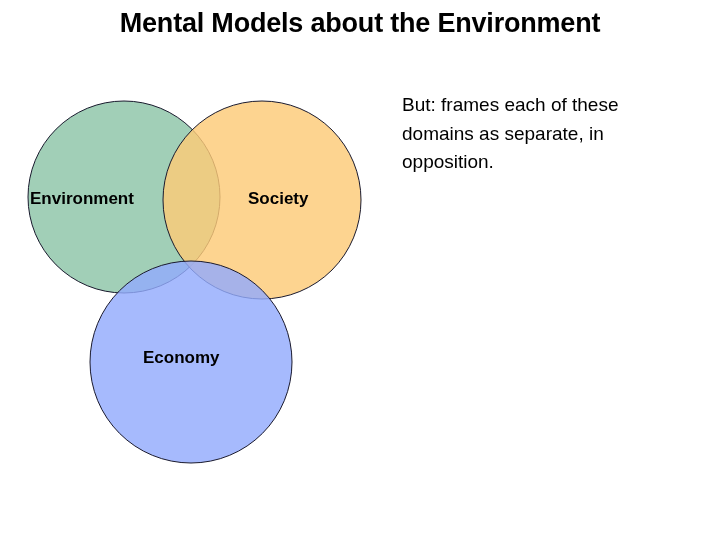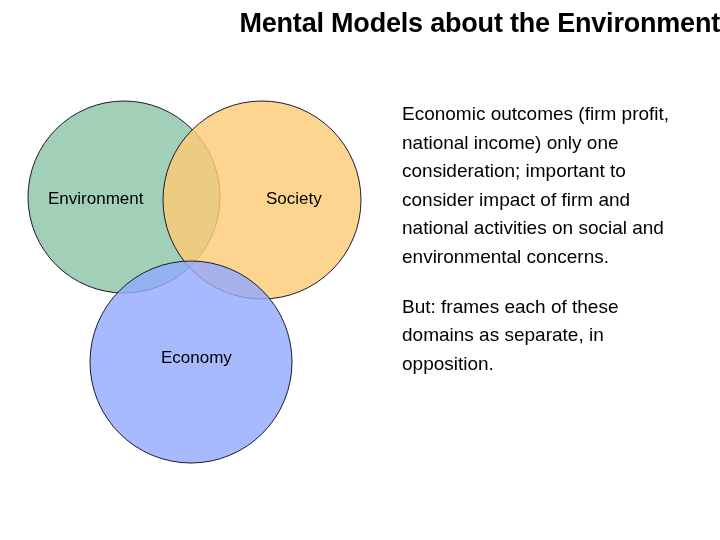--- a/index.html
+++ b/index.html
@@ -9,42 +9,41 @@
     font-family:"Liberation Sans", sans-serif;
     color:#000000;
     position:relative;
   }
   #slide { position:relative; width:720px; height:540px; }
 
   #slide-title {
     position:absolute;
     left:0; top:6px;
     width:720px;
-    text-align:right;
+    text-align:center;
     font-size:27px;
     font-weight:bold;
     letter-spacing:-0.2px;
     line-height:34px;
     white-space:nowrap;
   }
 
   
   #venn {
     position:absolute;
     left:0; top:84px;
     width:400px; height:380px;
   }
   #venn svg { display:block; }
   .venn-label {
     position:absolute;
     font-size:17px;
-    font-weight:normal;
+    font-weight:bold;
     white-space:nowrap;
     color:#000;
-    padding-left:18px;
   }
   #label-environment { left:30px;  top:105px; }
   #label-society     { left:248px; top:105px; }
   #label-economy     { left:143px; top:264px; }
 
   
   #text-col {
     position:absolute;
     left:402px; top:70px;
     width:300px;
@@ -82,18 +81,17 @@
 
     <div class="venn-label" id="label-environment">Environment</div>
 
     <div class="venn-label" id="label-society">Society</div>
 
     <div class="venn-label" id="label-economy">Economy</div>
   </div>
 
   <div id="text-col">
 
-    <div class="body-para" id="para-1">Economic outcomes (firm profit, national income) only one consideration; important to consider impact of firm and national activities on social and environmental concerns.</div>
 
     <div class="body-para" id="para-2">But:  frames each of these domains as separate, in opposition.</div>
   </div>
 
 </div>
 
 </body></html>

